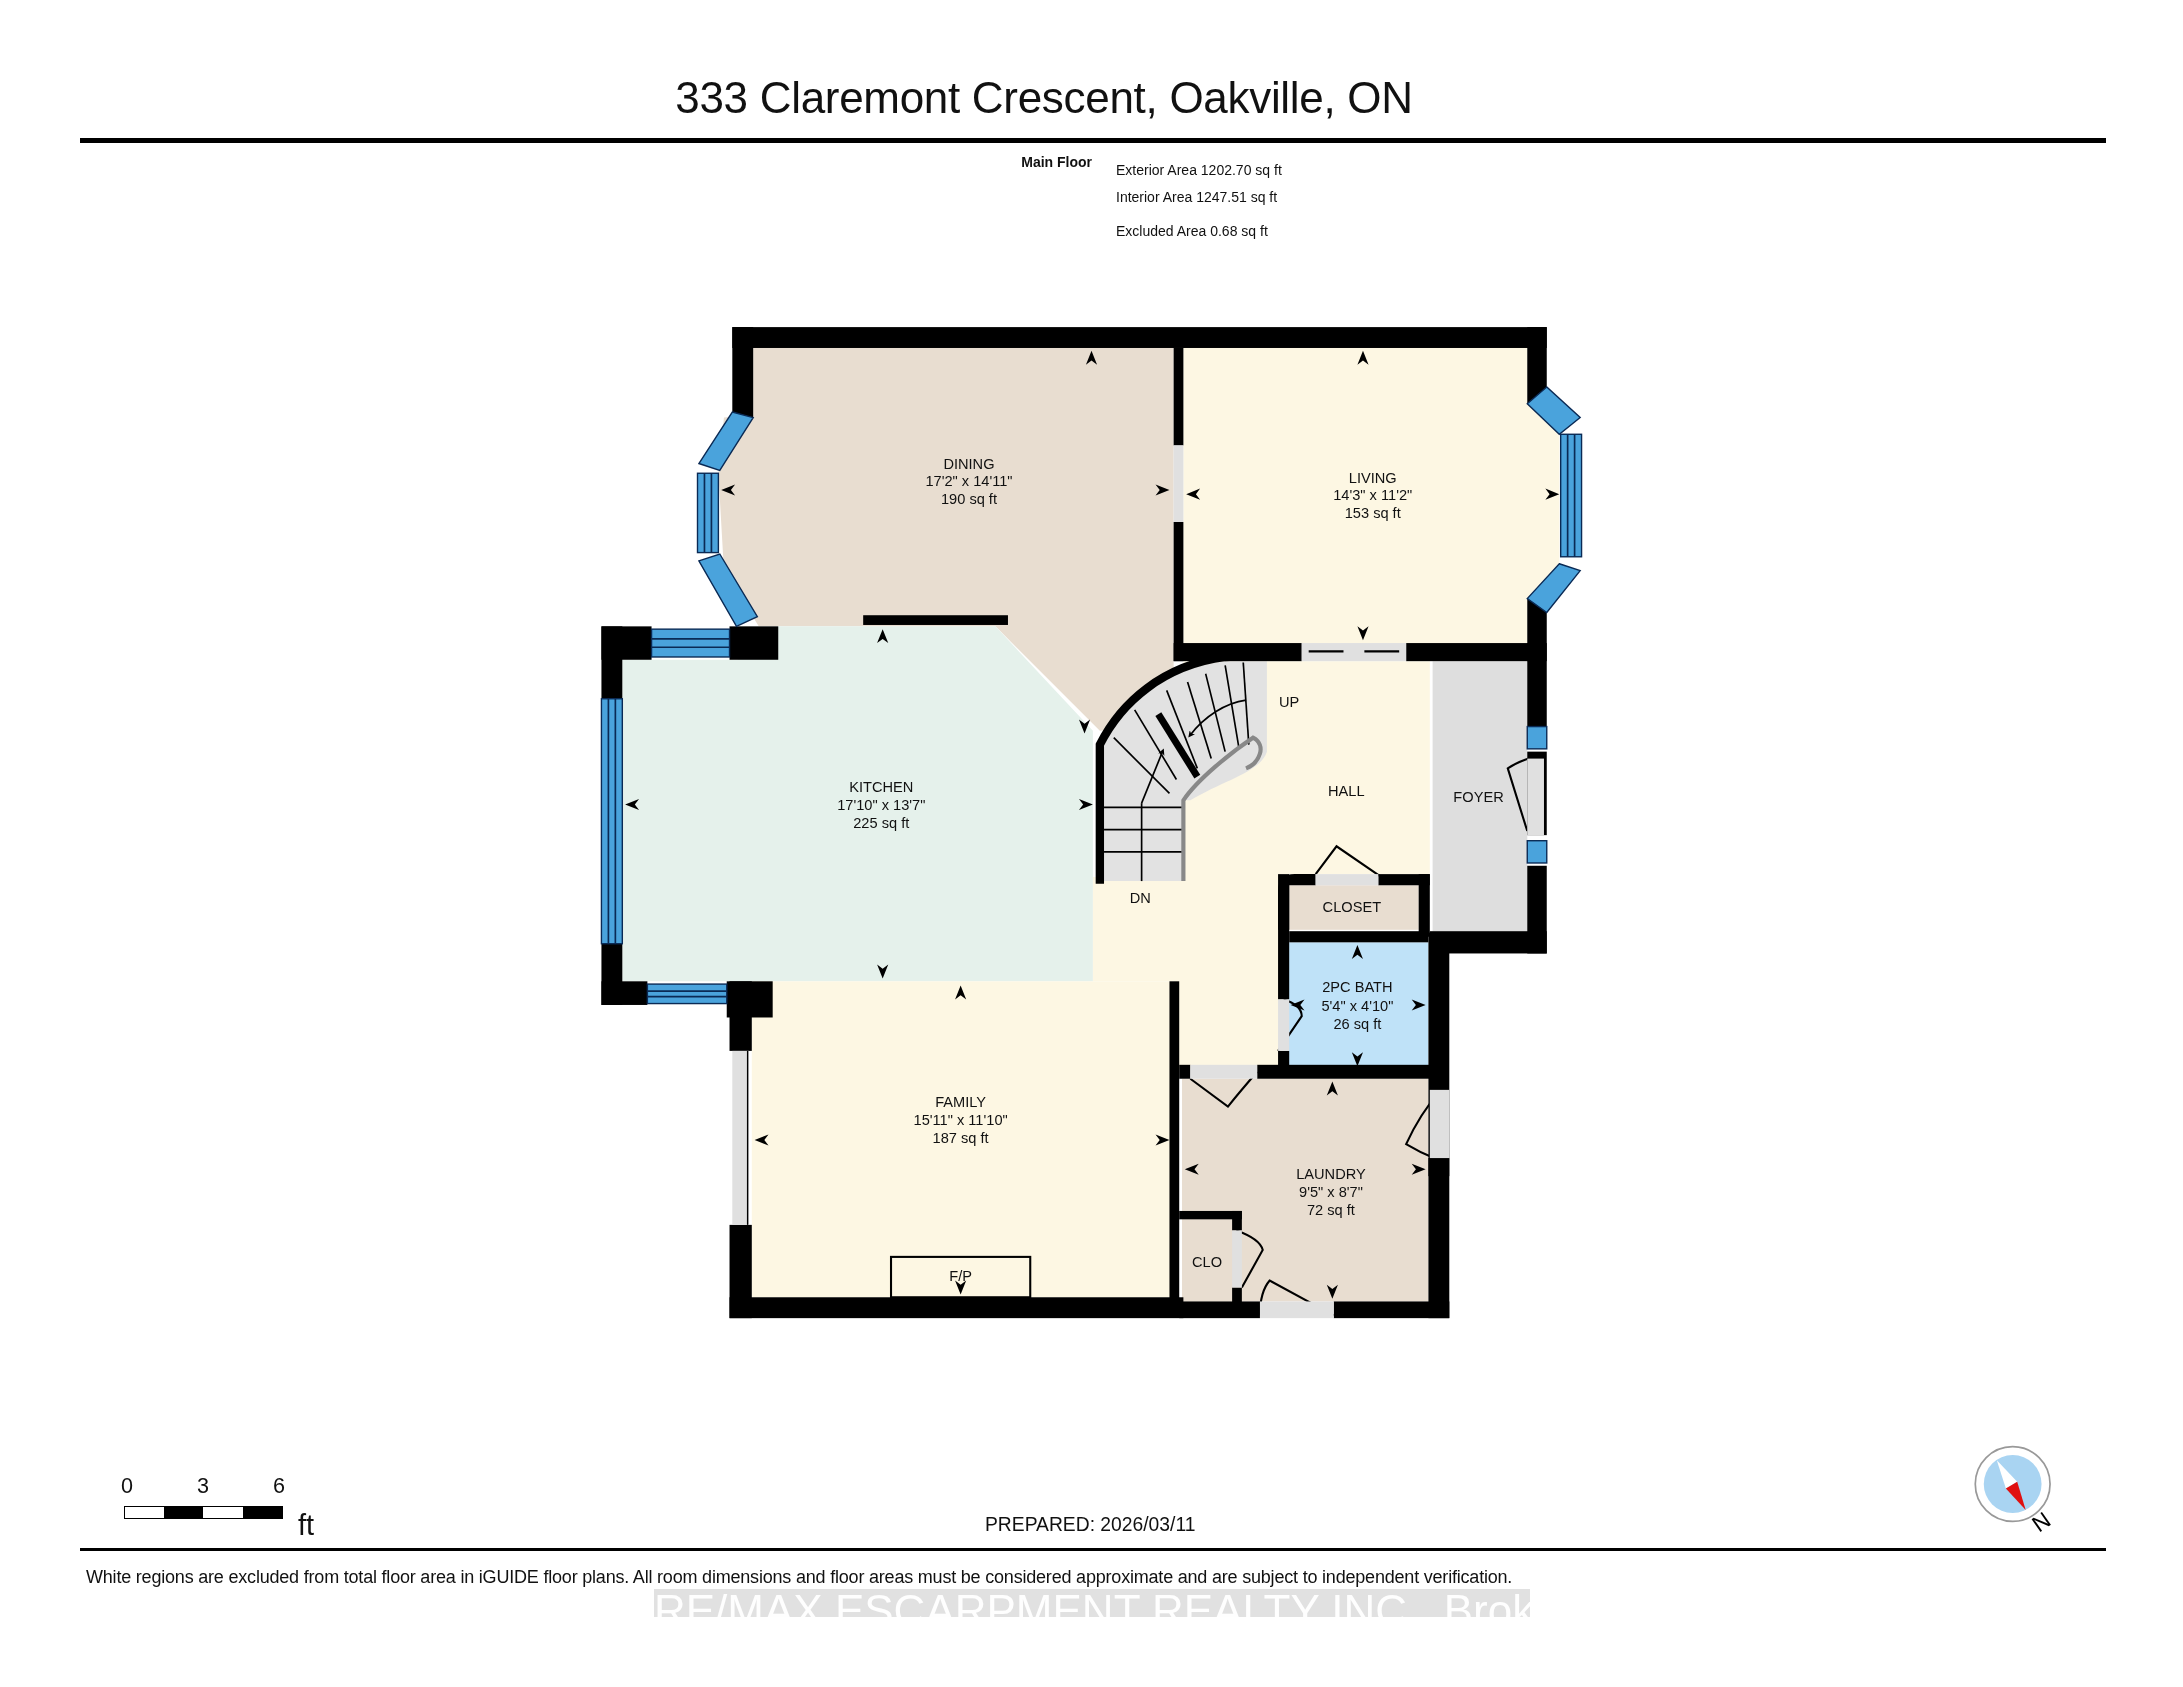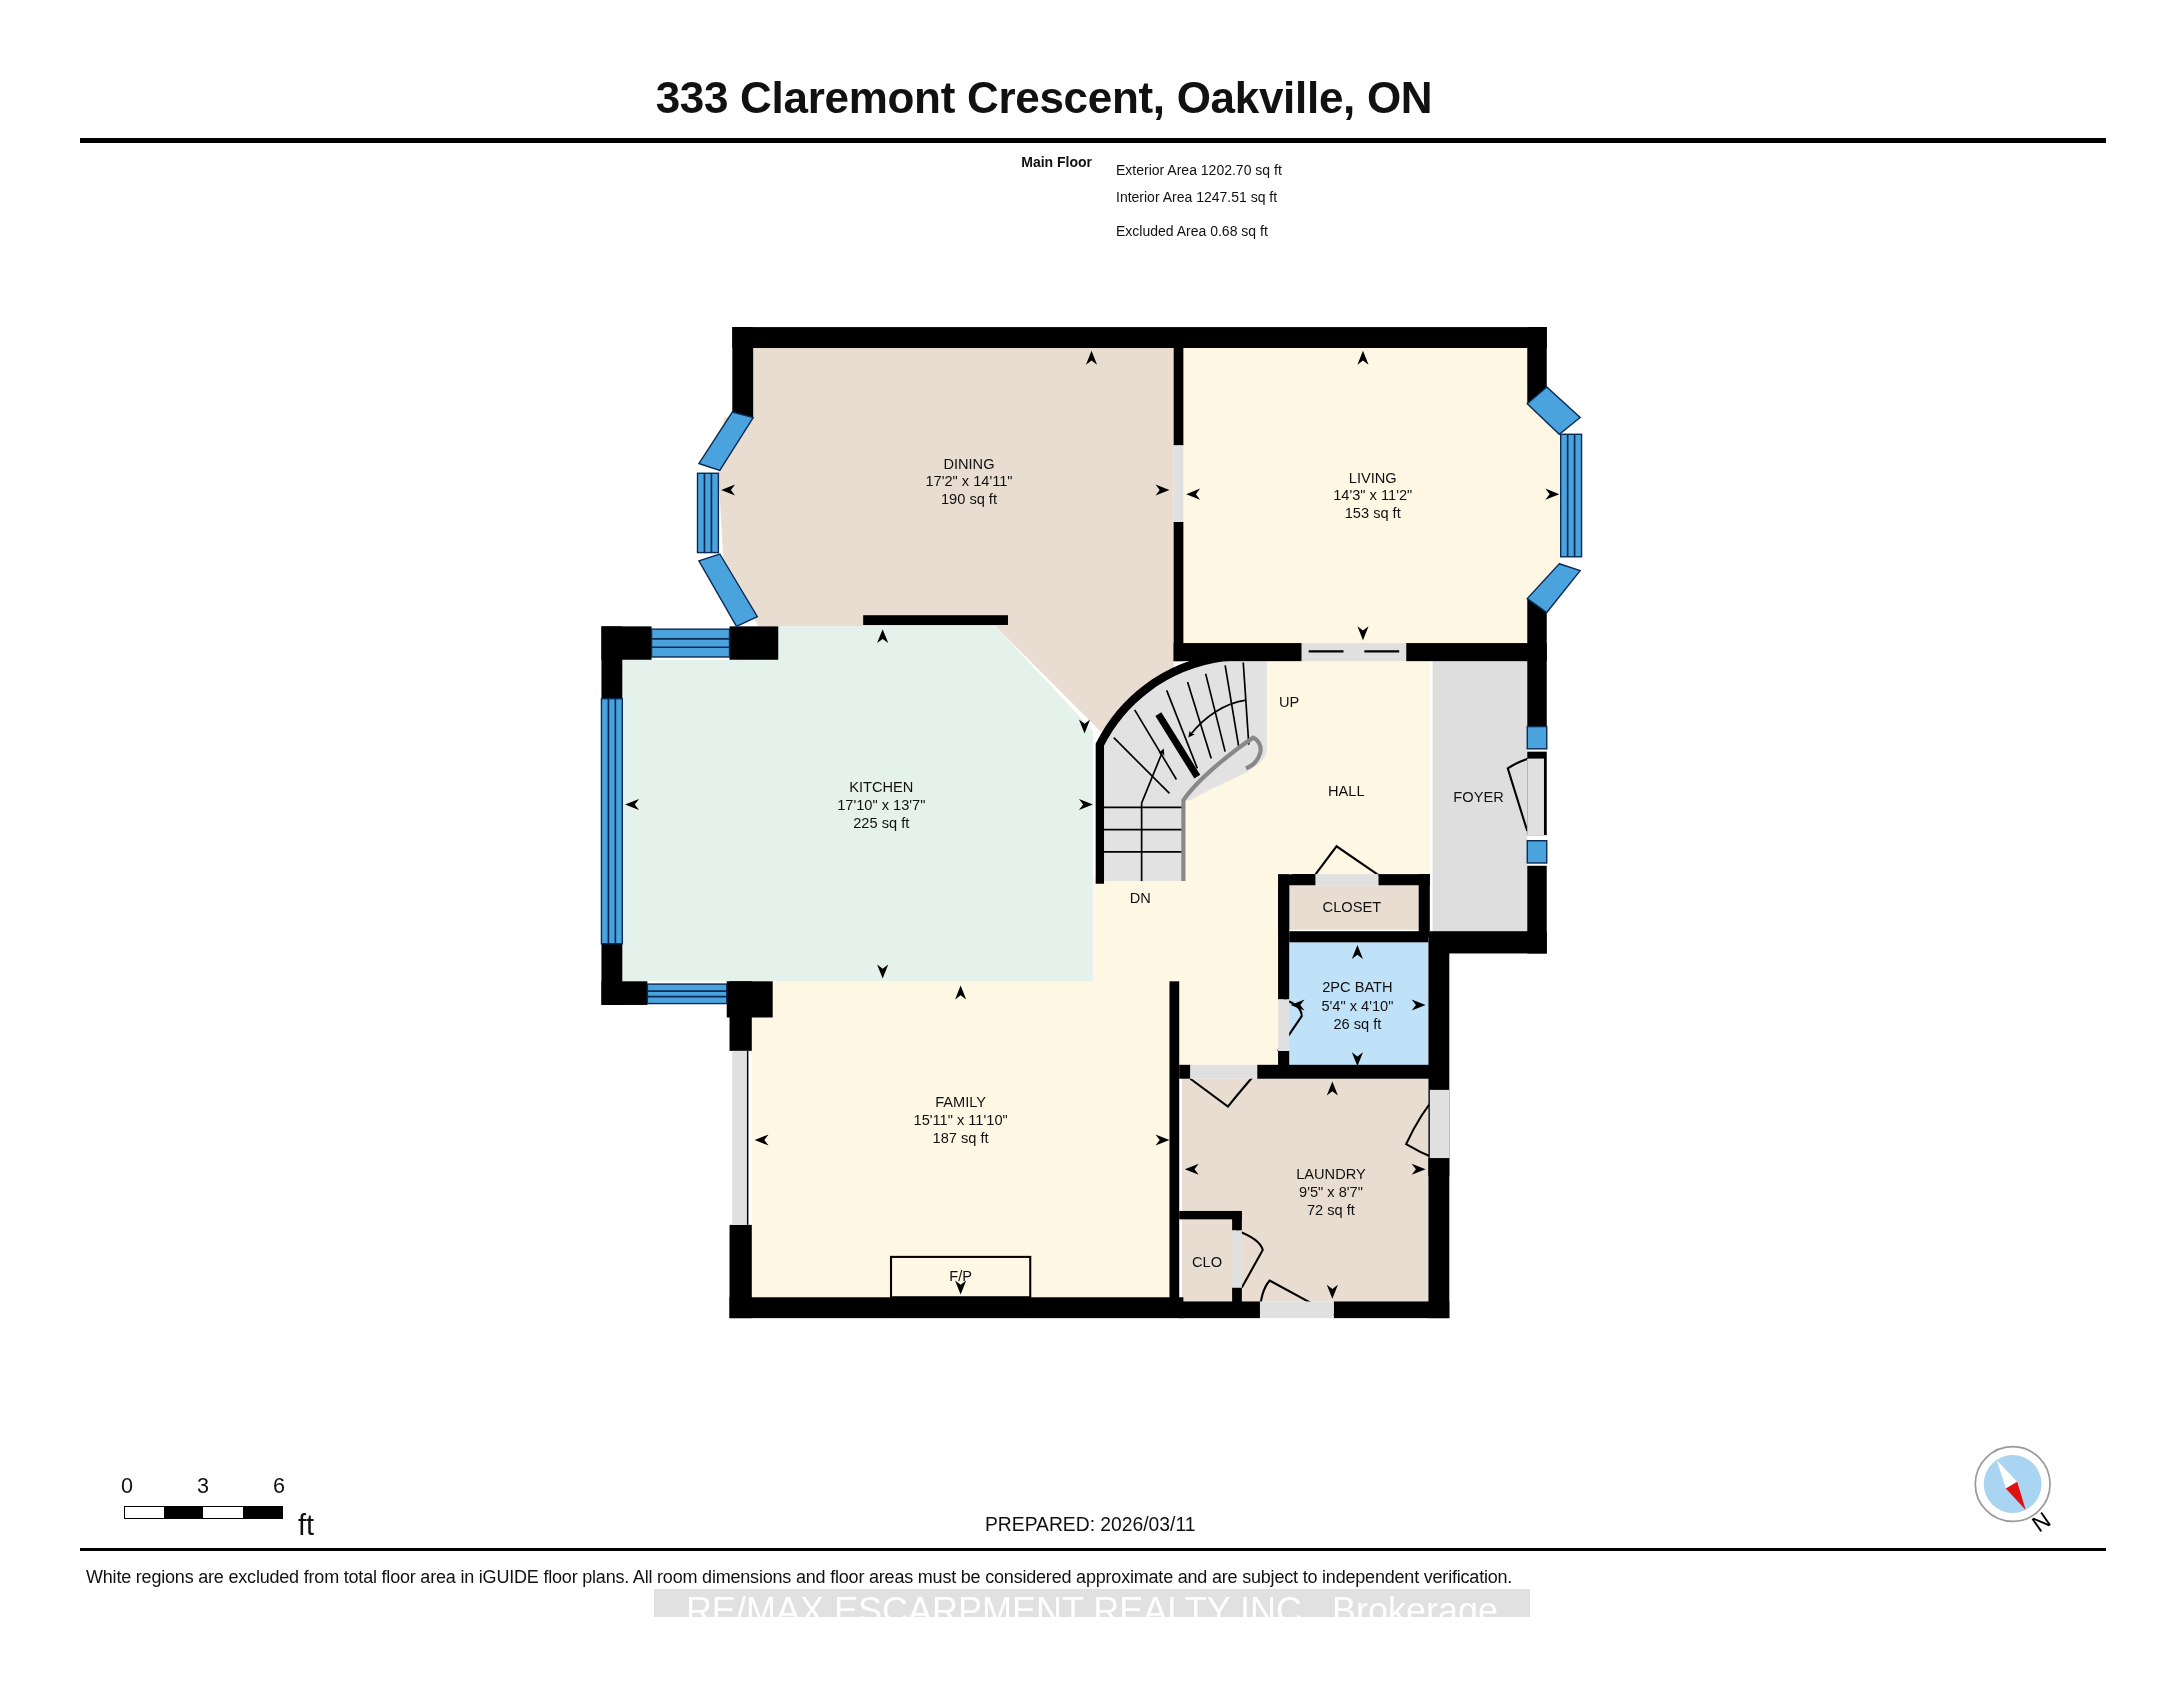--- a/index.html
+++ b/index.html
@@ -1,34 +1,34 @@
 <!DOCTYPE html>
 <html style="font-size:9px"><head>
 <meta charset="utf-8">
 <style>
   html, body { margin: 0; padding: 0; background: #ffffff; }
   body { width: 2183px; height: 1687px; position: relative; overflow: hidden; font-family: "Liberation Sans", sans-serif; color: #111; }
   .page { position: absolute; left: 0; top: 0; width: 2183px; height: 1687px; }
-  .title { position: absolute; left: 0; width: 2088px; top: 73px; text-align: center; font-size: 44px; font-weight: bold; letter-spacing: -0.3px; }
+  .title { position: absolute; left: 0; width: 2088px; top: 73px; text-align: center; font-size: 44px; font-weight: normal; letter-spacing: -0.3px; }
   .rule-top { position: absolute; left: 80px; width: 2026px; top: 138px; height: 4.5px; background: #000; }
   .areas { position: absolute; top: 154px; left: 910px; width: 739px; height: 114px; font-size: 14px; }
   .floor-label-wrap { position: absolute; left: 0; top: 0; width: 182px; text-align: right; font-weight: bold; }
   .area-line { position: absolute; left: 206px; white-space: nowrap; }
   .plan { position: absolute; left: 0; top: 0; width: 2183px; height: 1687px; }
   .scalebar { position: absolute; left: 121px; top: 1473px; width: 205px; height: 51px; }
   .scale-num { position: absolute; top: 0; font-size: 21.6px; }
   .scale-bar-row { position: absolute; top: 33px; left: 2.8px; height: 12.5px; width: 159px; display: flex; border: 1.1px solid #000; box-sizing: border-box; }
   .seg { flex: 1; }
   .seg.w { background: #fff; } .seg.b { background: #000; }
   .scale-unit { position: absolute; left: 177px; top: 36px; font-size: 29px; }
   .prepared { position: absolute; left: 985px; top: 1493px; font-size: 19.3px; white-space: nowrap; margin-top: 21px; }
   .compass { position: absolute; left: 1973px; top: 1444px; width: 85px; height: 97px; }
   .rule-bottom { position: absolute; left: 80px; width: 2026px; top: 1548px; height: 3.4px; background: #000; }
   .disclaimer { position: absolute; left: 86px; top: 1567px; font-size: 18px; white-space: nowrap; letter-spacing: -0.2px; }
-  .watermark { position: absolute; left: 654px; top: 1589px; width: 876px; height: 28px; background: rgba(200,200,200,0.55); color: rgba(255,255,255,0.95); font-size: 36px; line-height: 44px; text-align: center; white-space: nowrap; }
+  .watermark { position: absolute; left: 654px; top: 1589px; width: 876px; height: 28px; background: rgba(200,200,200,0.55); color: rgba(255,255,255,0.95); font-size: 44px; line-height: 44px; text-align: center; white-space: nowrap; }
   svg text { font-family: "Liberation Sans", sans-serif; }
 </style>
 </head>
 <body>
 
 <div class="page">
 
   <div class="title">333 Claremont Crescent, Oakville, ON</div>
   <div class="rule-top"></div>
 

